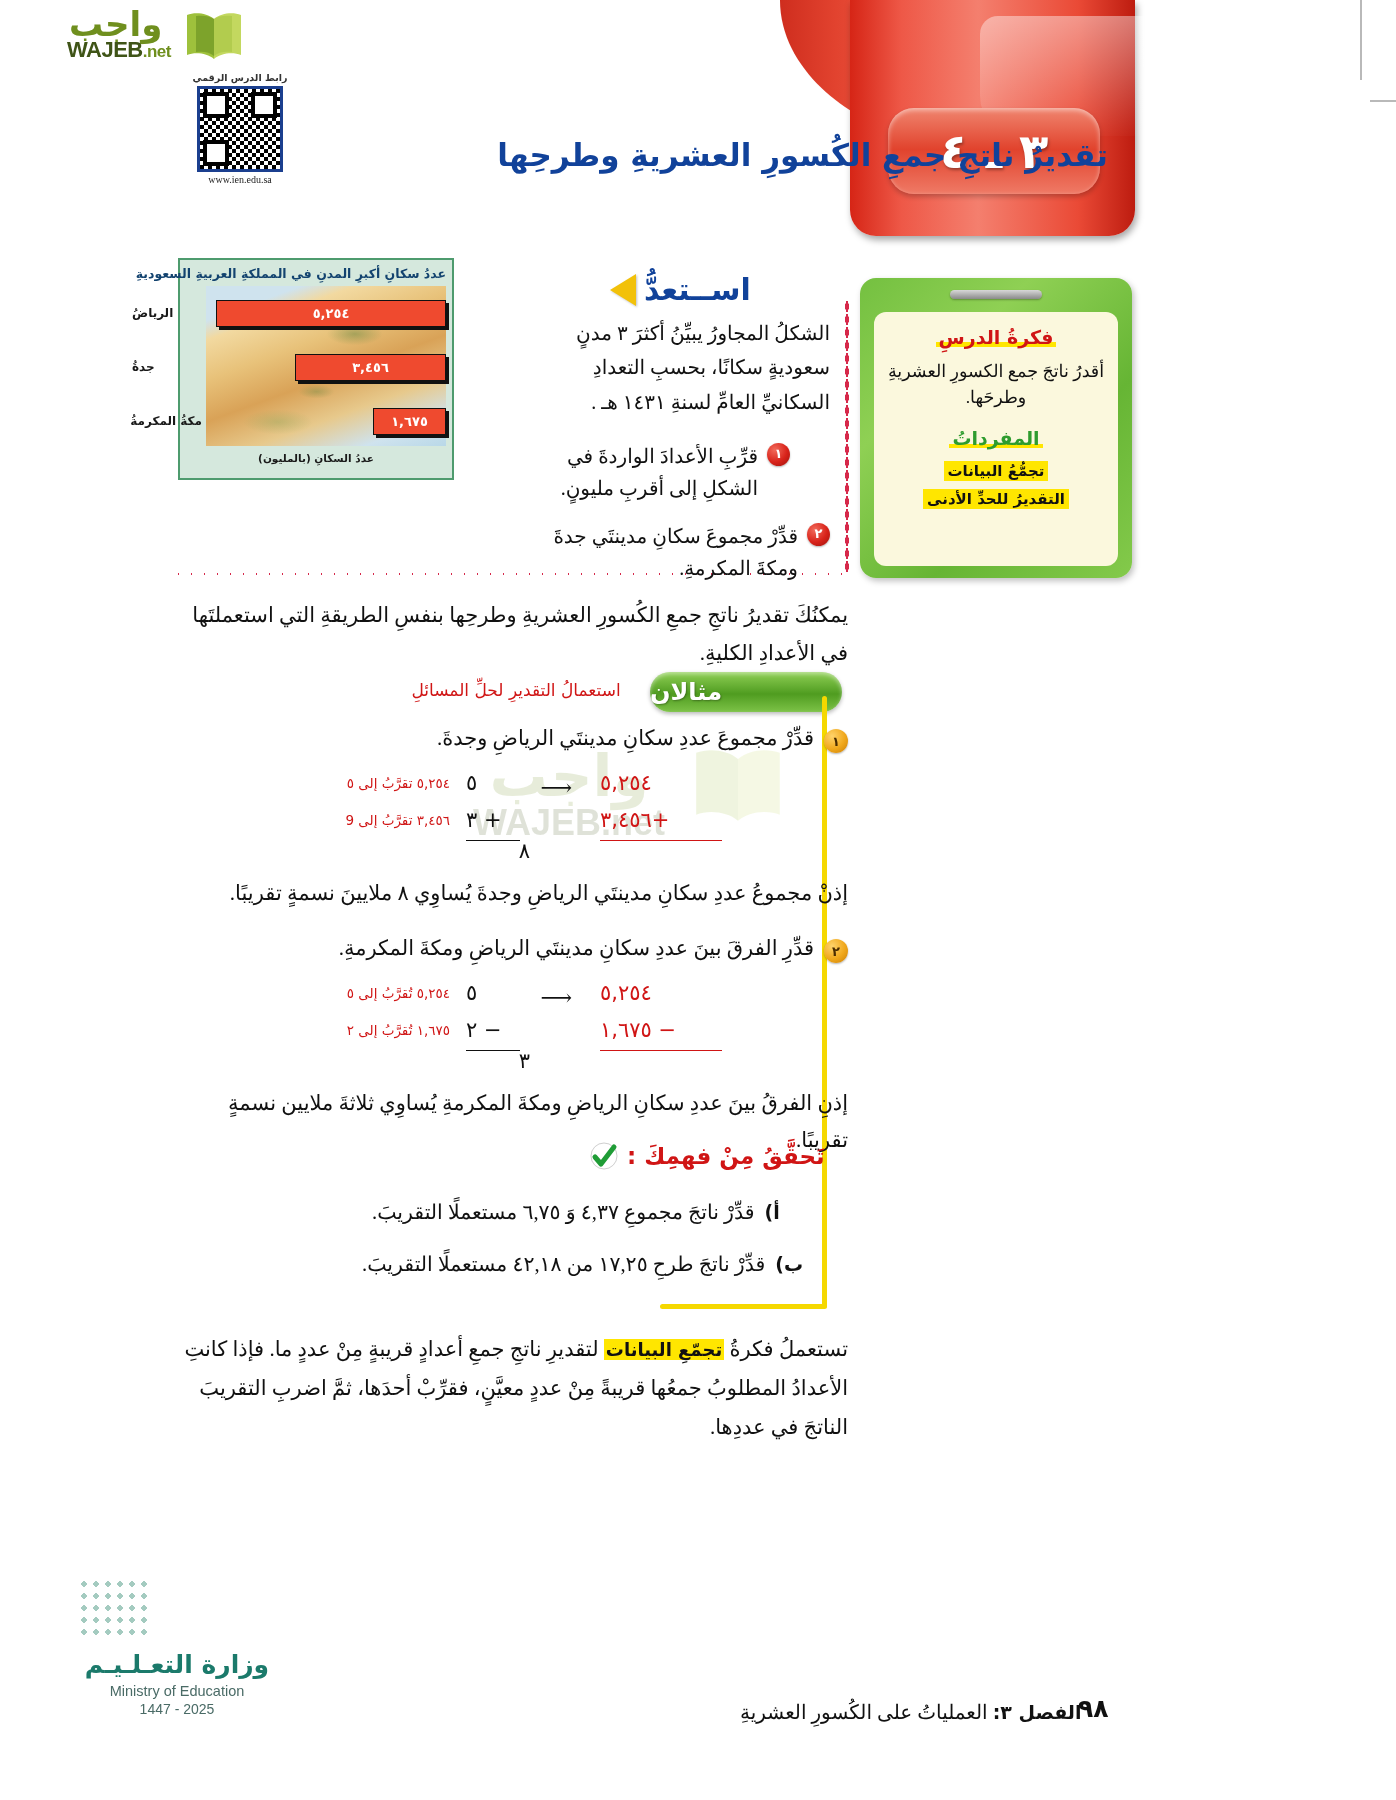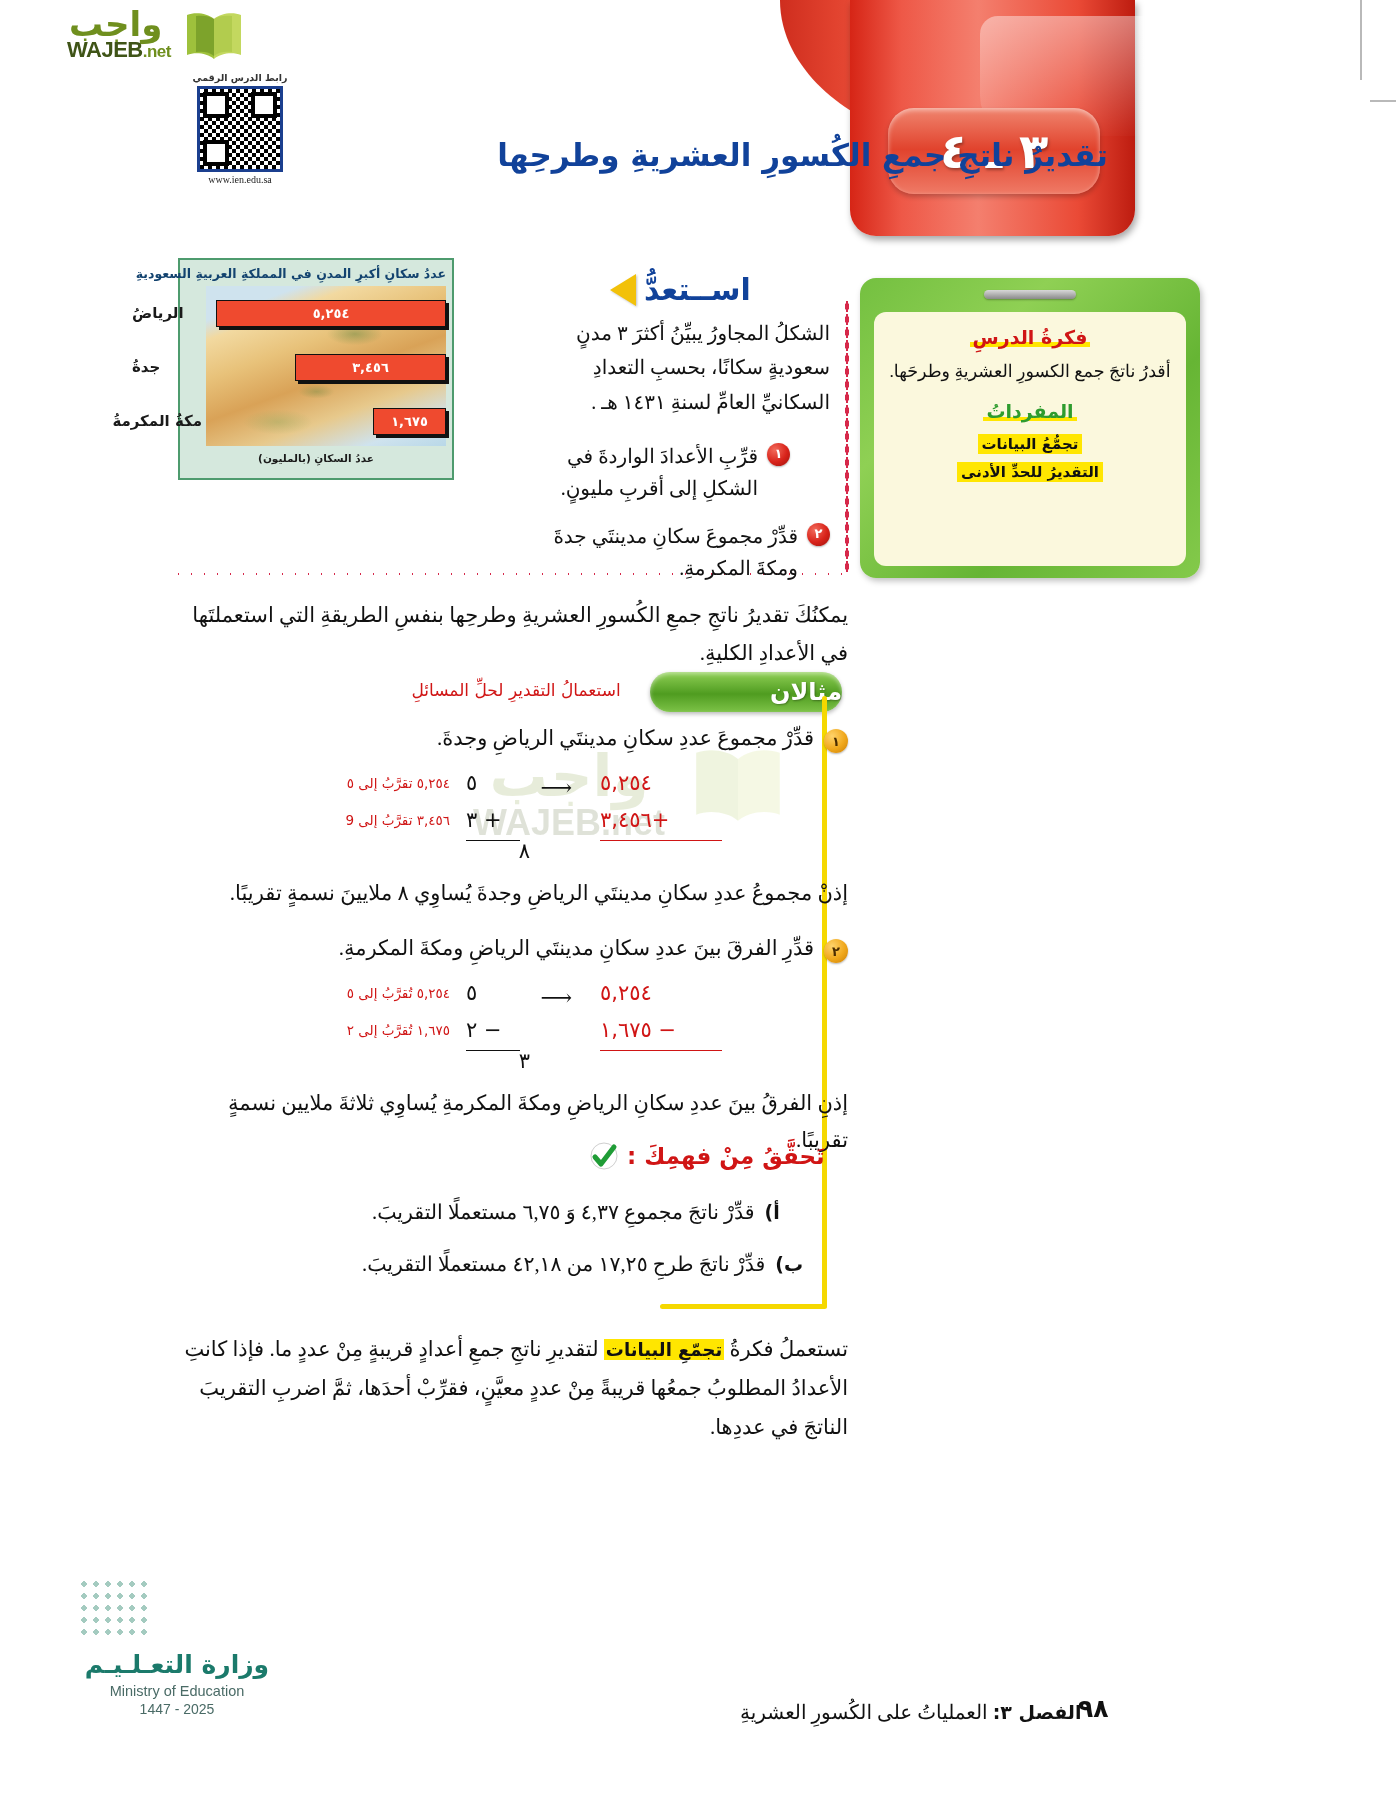--- a/index.html
+++ b/index.html
@@ -176,21 +176,21 @@
     direction: rtl;
     line-height: 1.15;
     white-space: nowrap;
   }
 
   
   .green-box {
     position: absolute;
     top: 278px;
     left: 860px;
-    width: 340px;
+    width: 272px;
     height: 300px;
     border-radius: 16px;
     background: linear-gradient(135deg,#74c040 0%,#8fd054 30%,#66b534 65%,#84ca4b 100%);
     box-shadow: 2px 3px 6px rgba(0,0,0,0.25);
     box-sizing: border-box;
     padding: 30px 16px 16px 16px;
   }
   .green-box-clip {
     position: absolute;
     top: 12px;
@@ -392,21 +392,21 @@
     height: 30px;
     display: flex;
     align-items: center;
     direction: rtl;
   }
   .bar-label {
     position: absolute;
     right: 244px;
     font-family: "DejaVu Sans", sans-serif;
     font-weight: bold;
-    font-size: 15px;
+    font-size: 12px;
     color: #1a1a1a;
     white-space: nowrap;
     direction: rtl;
     text-align: left;
     width: 70px;
   }
   .bar {
     background: #ef4a2f;
     border: 1.5px solid #111;
     box-shadow: 3px 3px 0 #111;
@@ -450,21 +450,21 @@
     position: absolute;
     top: 672px;
     left: 650px;
     width: 192px;
     height: 40px;
     border-radius: 21px;
     background: linear-gradient(180deg,#8fcf55 0%,#4f9c20 55%,#7cc247 100%);
     box-shadow: 0 2px 4px rgba(0,0,0,0.28), inset 0 2px 4px rgba(255,255,255,0.45);
     display: flex;
     align-items: center;
-    justify-content: flex-start;
+    justify-content: flex-end;
   }
   .examples-pill span {
     font-family: "DejaVu Sans", sans-serif;
     font-weight: bold;
     font-size: 24px;
     color: #ffffff;
     direction: rtl;
     text-shadow: 1px 1px 2px rgba(0,0,0,0.3);
   }
   .examples-sub {

